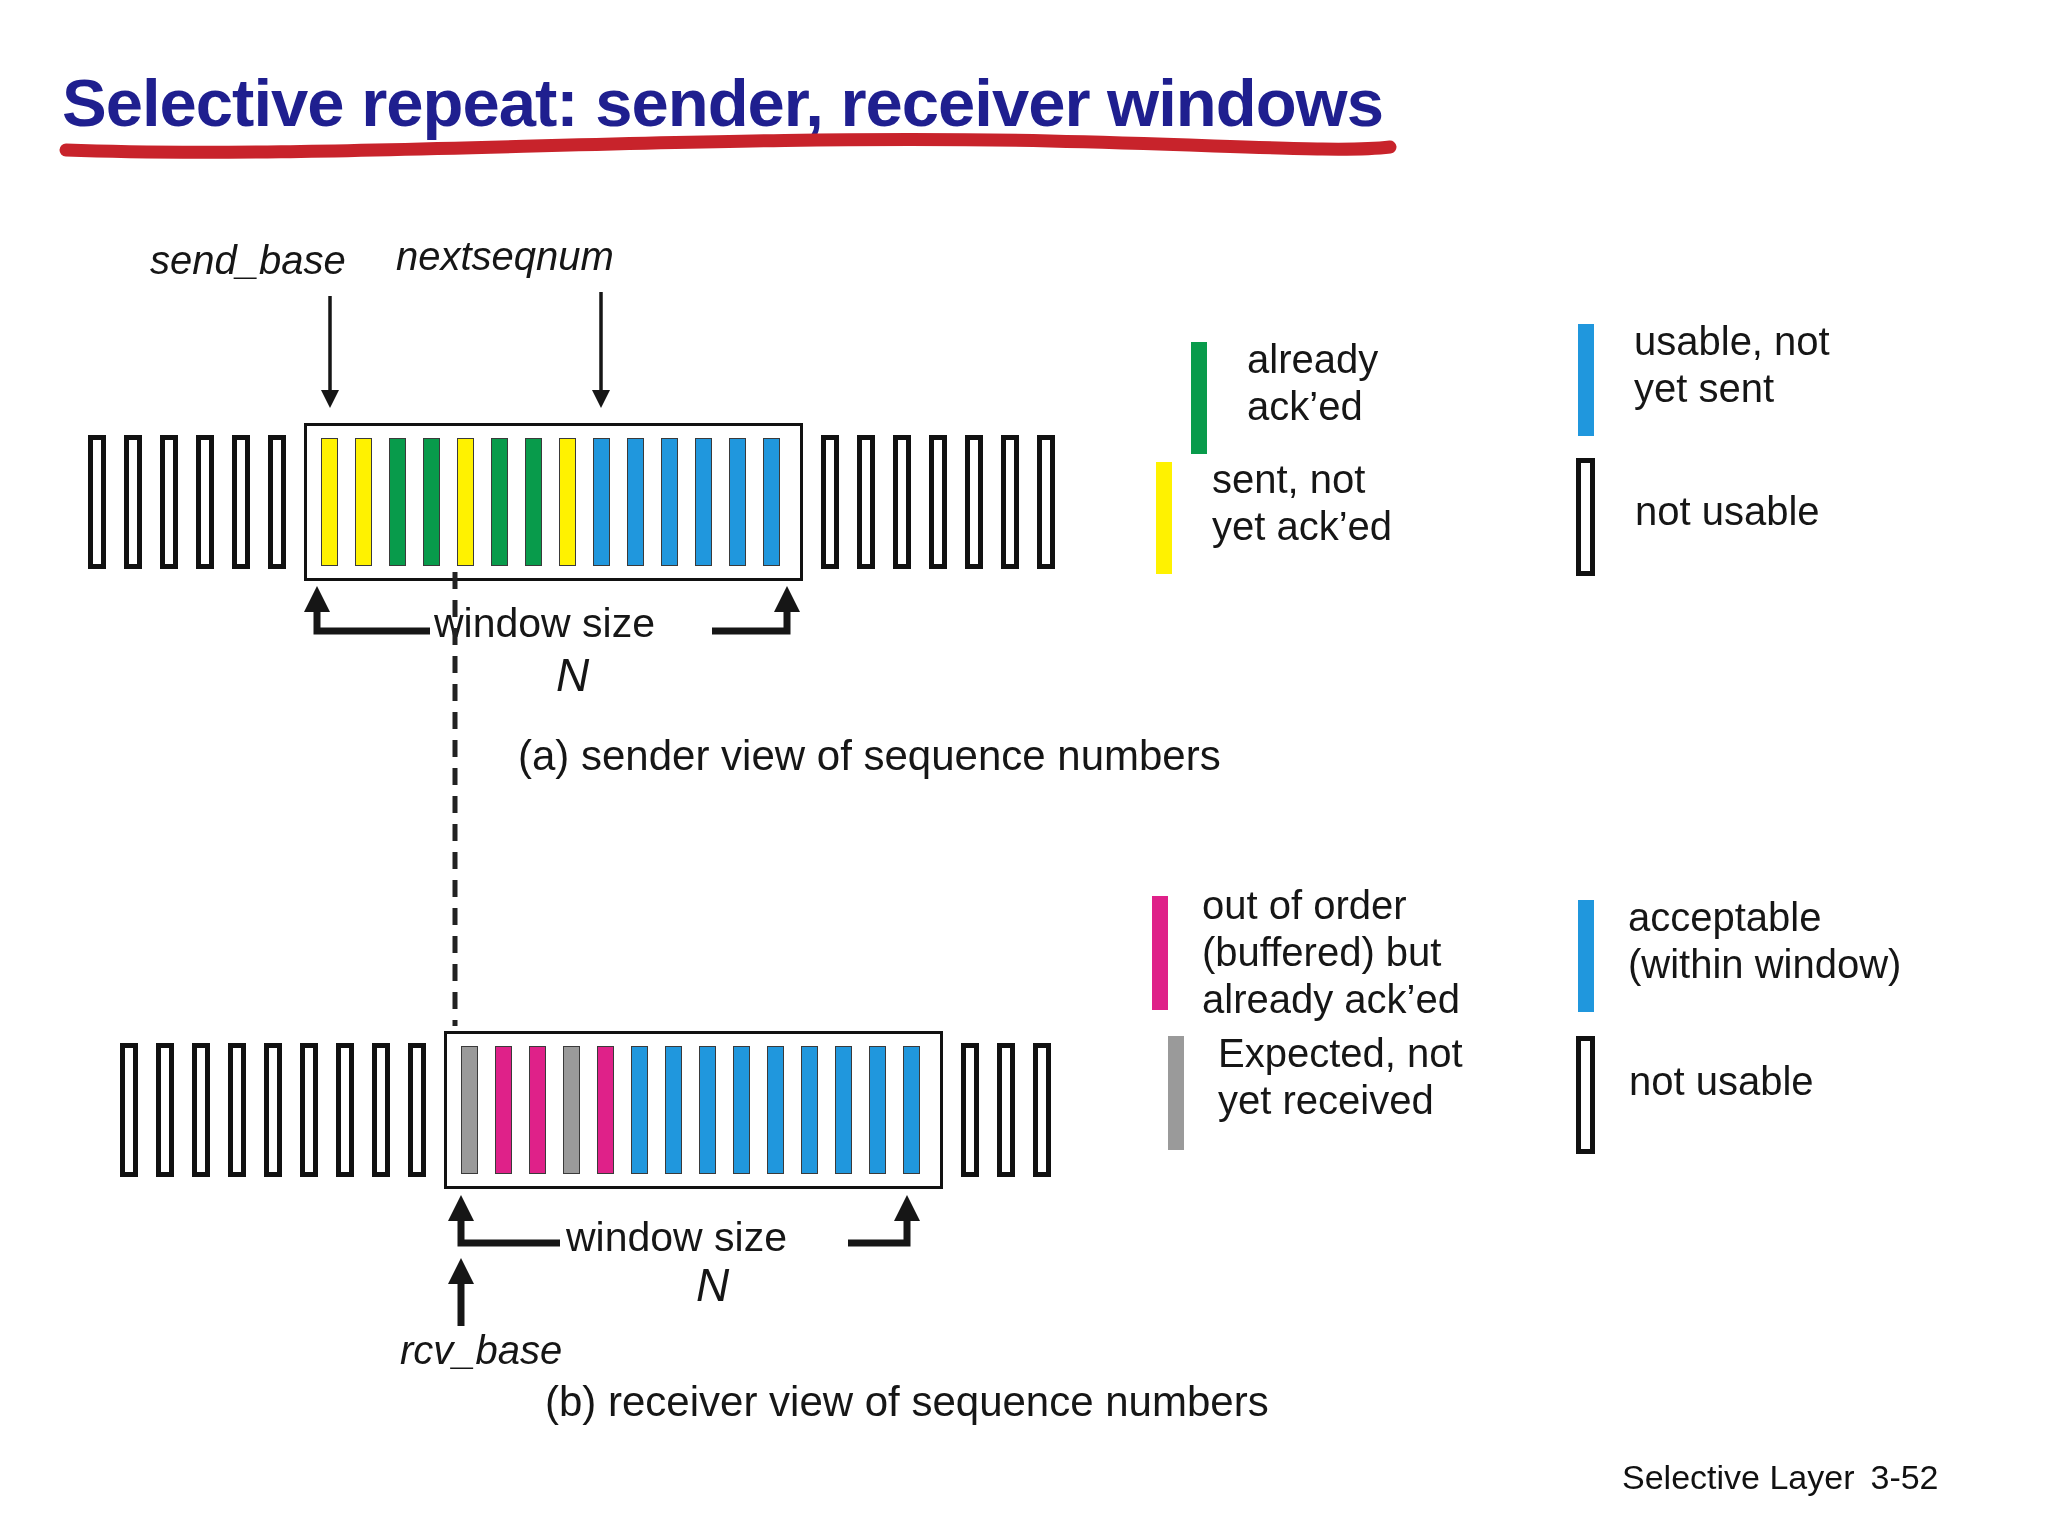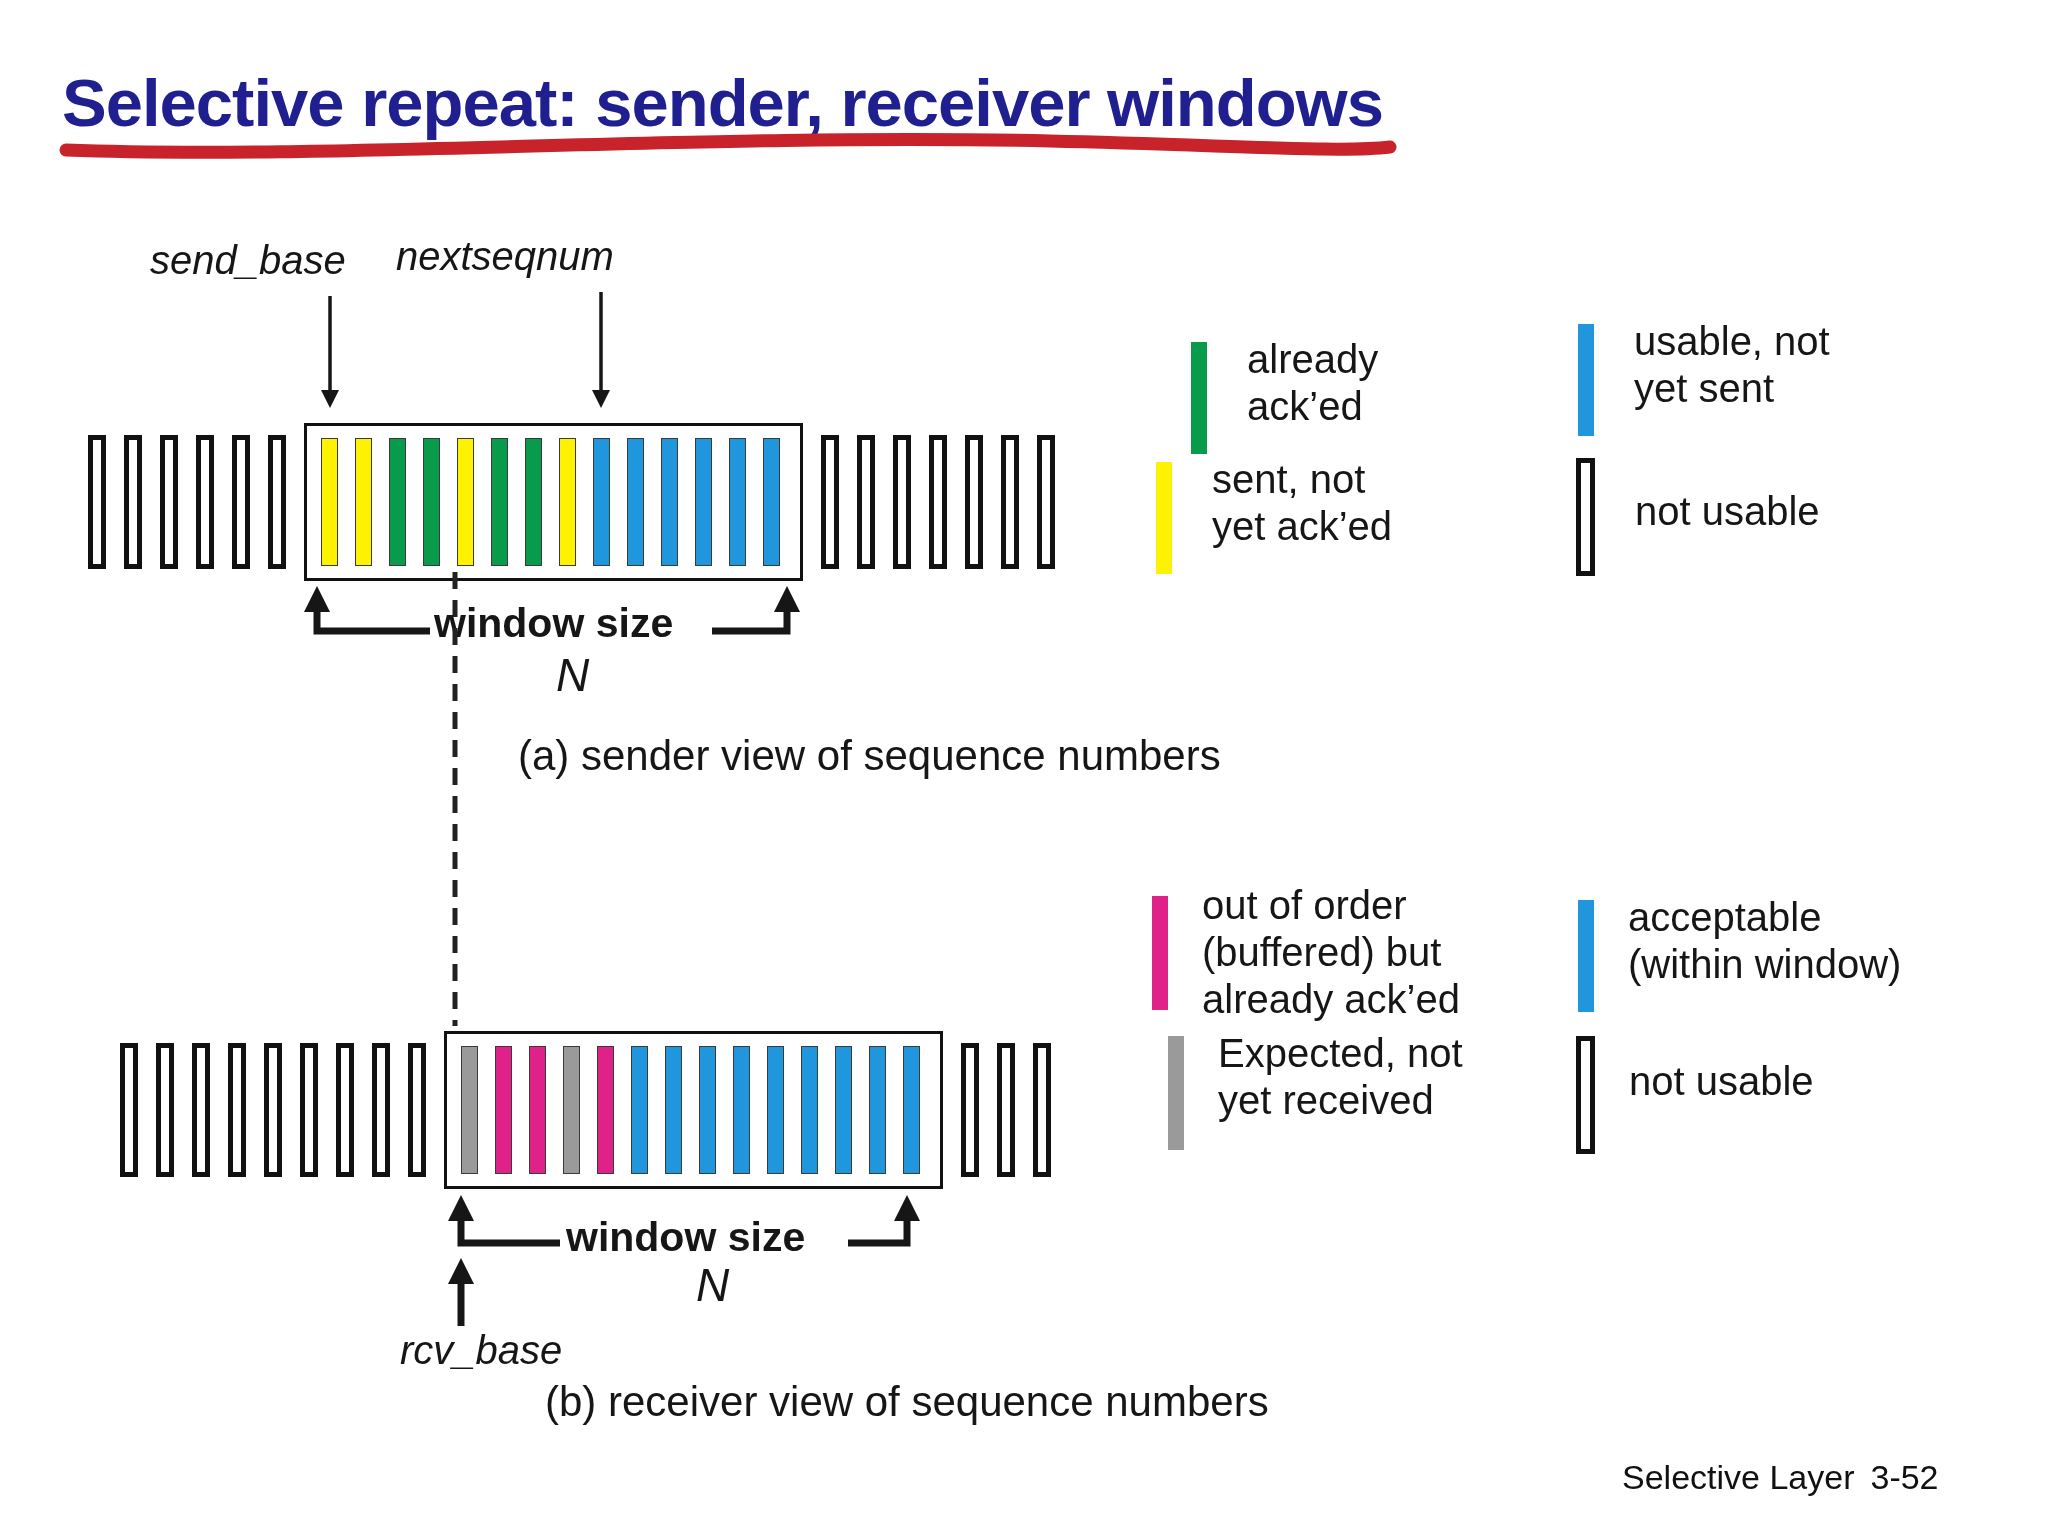--- a/index.html
+++ b/index.html
@@ -5,21 +5,21 @@
   html,body{margin:0;padding:0;background:#ffffff;}
   #page{position:relative;width:2048px;height:1536px;background:#ffffff;overflow:hidden;
         font-family:"Liberation Sans",sans-serif;color:#161616;}
   #overlay{position:absolute;left:0;top:0;width:2048px;height:1536px;pointer-events:none;}
   .abs{position:absolute;}
   #title{left:62px;top:64px;font-size:67px;font-weight:600;letter-spacing:-1px;color:#1F1F8F;white-space:nowrap;}
   .figtext{font-size:40px;line-height:1.18;color:#161616;}
   .caption{font-size:42px;color:#161616;white-space:nowrap;}
   .ptr-label{font-size:40px;font-style:italic;white-space:nowrap;}
   .n-label{font-size:46px;font-style:italic;}
-  .ws-label{font-size:41px;white-space:nowrap;font-weight:bold;}
+  .ws-label{font-size:41px;white-space:nowrap;}
   
   .row{position:absolute;display:flex;align-items:center;gap:18px;}
   .bar{flex:none;box-sizing:border-box;}
   .bar-white{width:18px;height:134px;border:5px solid #111;background:#fff;}
   .bar-solid{width:17px;height:128px;border:1.5px solid #3a3a3a;}
   .window-box{display:flex;align-items:center;gap:17px;border:3px solid #111;background:#fff;
               height:158px;box-sizing:border-box;padding:0 20px 0 14px;flex:none;}
   
   .legend-item{position:absolute;display:flex;align-items:flex-start;}
   .swatch{flex:none;width:16px;height:112px;margin-top:6px;}

